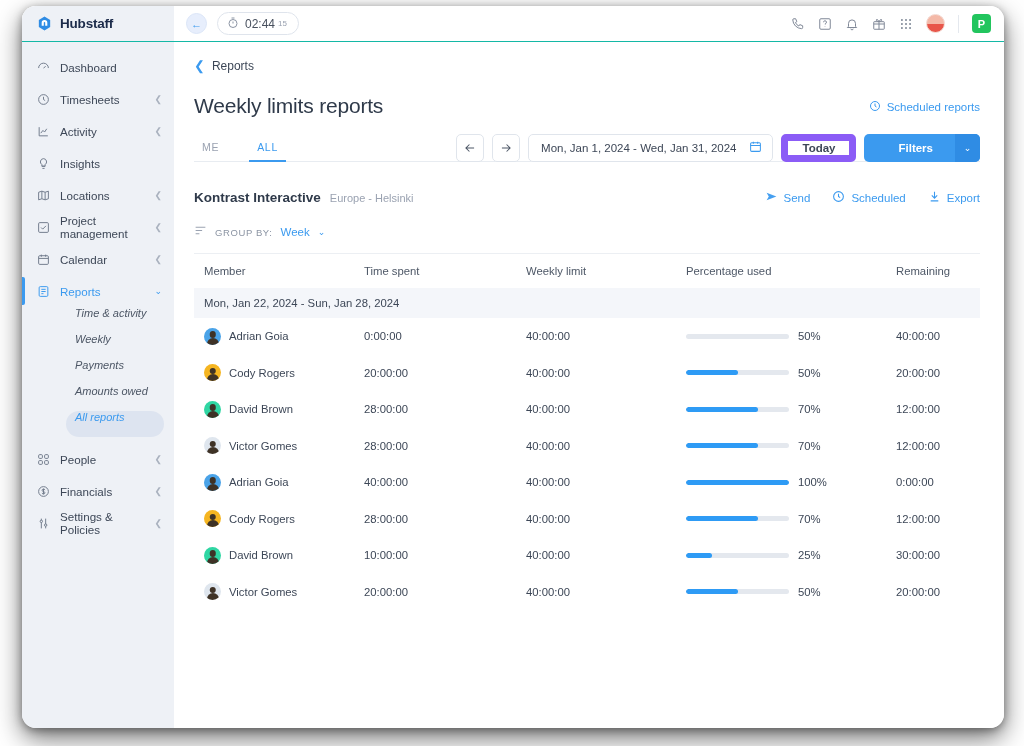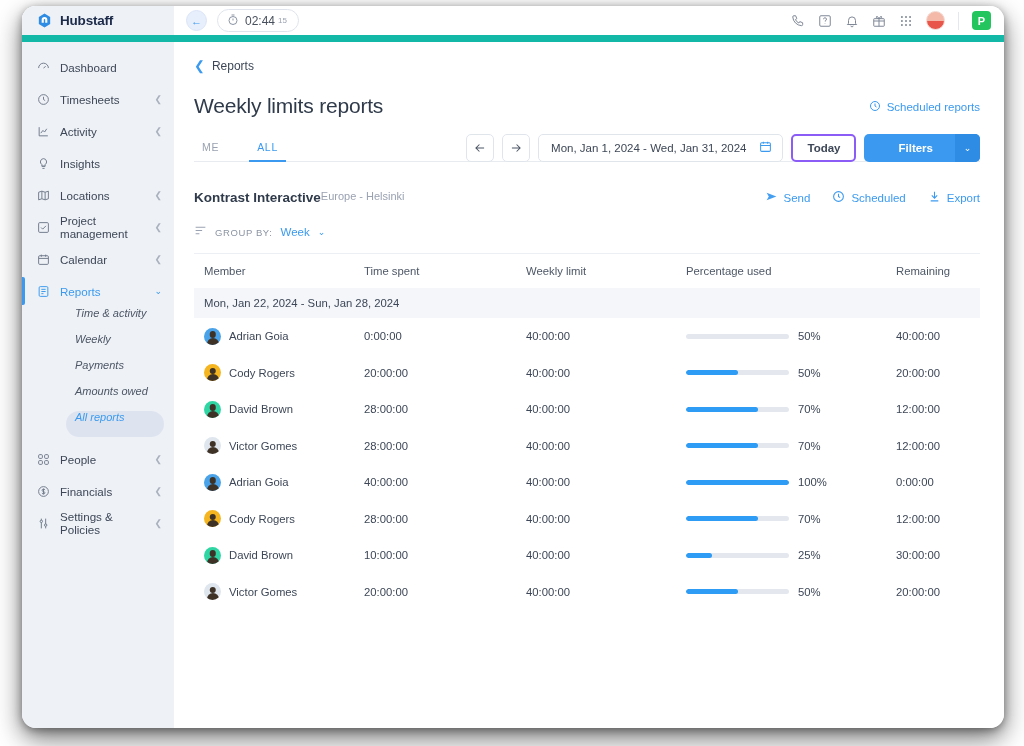--- a/index.html
+++ b/index.html
@@ -20,21 +20,21 @@
     display: flex;
     flex-direction: column;
   }
   
   .topbar {
     height: 36px;
     background: #ffffff;
     display: flex;
     align-items: center;
     flex: 0 0 36px;
-    border-bottom: 7px solid #14b8a6;
+    border-bottom: 1px solid #14b8a6;
   }
   .topbar-left {
     width: 152px;
     height: 100%;
     background: #eef1f6;
     display: flex;
     align-items: center;
     padding-left: 14px;
     gap: 7px;
   }
@@ -148,42 +148,42 @@
     color: #5b6personally; cursor: pointer;
   }
   .sq-btn { color: #4d5766; }
   .date-range {
     height: 28px; border: 1px solid #e0e5ec; border-radius: 5px;
     display: flex; align-items: center; gap: 13px;
     padding: 0 10px 0 12px; cursor: pointer; background: #fff;
   }
   .date-range-text { font-size: 11.5px; color: #3d4757; }
   .today-btn {
-    height: 28px; border: 2px solid #8b5cf6; border-radius: 5px; background: #fff;
+    height: 28px; border: 7px solid #8b5cf6; border-radius: 5px; background: #fff;
     display: flex; align-items: center; padding: 0 14px;
     font-size: 11.5px; font-weight: bold; color: #3d4757; cursor: pointer;
   }
   .filters-btn {
     height: 28px; border-radius: 5px; background: #3b9aef;
     display: flex; align-items: center; cursor: pointer; overflow: hidden; padding-left: 12px;
   }
   .filters-main {
     padding: 0 22px; color: #fff; font-size: 11.5px; font-weight: bold;
     display: flex; align-items: center; height: 100%;
   }
   .filters-caret {
     width: 25px; height: 100%; background: #2f8ce4;
     display: flex; align-items: center; justify-content: center;
     color: #fff; font-size: 9px;
   }
   .org-row {
     display: flex; align-items: center; justify-content: space-between;
     margin-top: 28px;
   }
-  .org-left { display: flex; align-items: flex-start; }
+  .org-left { display: flex; align-items: center; gap: 9px; }
   .org-name { font-size: 13.5px; font-weight: bold; color: #2f3a4a; }
   .org-tz { font-size: 11px; color: #9aa2b1; }
   .org-actions { display: flex; align-items: center; gap: 22px; }
   .org-action {
     display: flex; align-items: center; gap: 6px;
     color: #3b9aef; font-size: 11.5px; cursor: pointer;
   }
   .groupby-row {
     display: flex; align-items: center; gap: 8px; margin-top: 18px;
     padding-bottom: 12px; border-bottom: 1px solid #eceff3;

